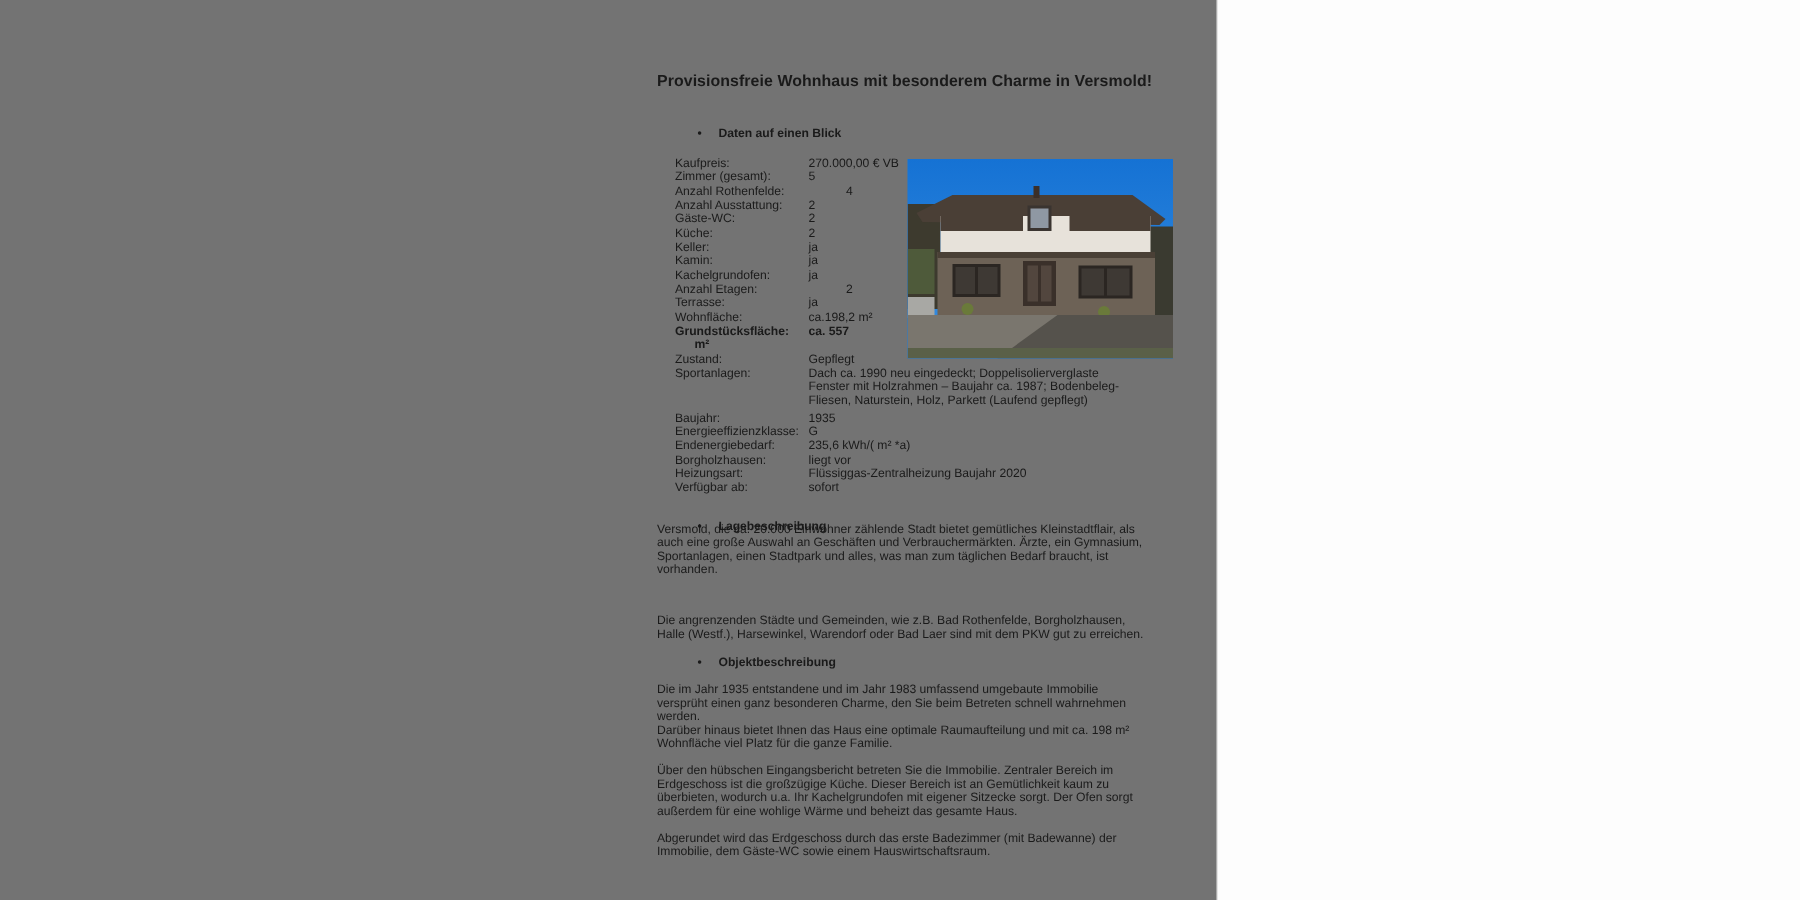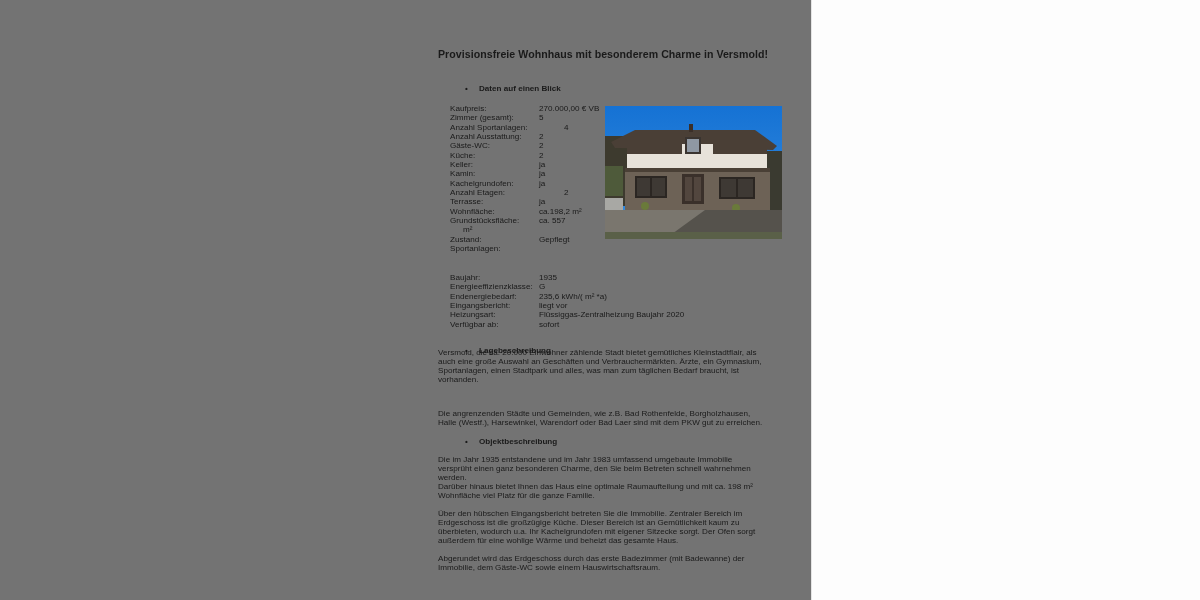--- a/index.html
+++ b/index.html
@@ -139,21 +139,21 @@
     <div class="facts">
       <div class="fact-row">
         <span class="label">Kaufpreis:</span>
         <span class="value">270.000,00 € VB</span>
       </div>
       <div class="fact-row">
         <span class="label">Zimmer (gesamt):</span>
         <span class="value">5</span>
       </div>
       <div class="fact-row">
-        <span class="label">Anzahl Sportanlagen:</span>
+        <span class="label">Anzahl Rothenfelde:</span>
         <span class="value indented">4</span>
       </div>
       <div class="fact-row">
         <span class="label">Anzahl Ausstattung:</span>
         <span class="value">2</span>
       </div>
       <div class="fact-row">
         <span class="label">Gäste-WC:</span>
         <span class="value">2</span>
       </div>
@@ -178,46 +178,47 @@
         <span class="value indented">2</span>
       </div>
       <div class="fact-row">
         <span class="label">Terrasse:</span>
         <span class="value">ja</span>
       </div>
       <div class="fact-row">
         <span class="label">Wohnfläche:</span>
         <span class="value">ca.198,2 m²</span>
       </div>
-      <div class="fact-row" style="height:18.5px;">
+      <div class="fact-row" style="height:18.5px;font-weight:bold;">
         <span class="label">Grundstücksfläche:</span>
         <span class="sub">m²</span>
         <span class="value">ca. 557</span>
       </div>
       <div class="fact-row">
         <span class="label">Zustand:</span>
         <span class="value">Gepflegt</span>
       </div>
       <div class="fact-row multi" style="min-height:27px; margin-bottom:2px;">
         <span class="label">Sportanlagen:</span>
+        <span class="value">Dach ca. 1990 neu eingedeckt; Doppelisolierverglaste Fenster mit Holzrahmen – Baujahr ca. 1987; Bodenbeleg- Fliesen, Naturstein, Holz, Parkett (Laufend gepflegt)</span>
       </div>
       <div class="fact-row">
         <span class="label">Baujahr:</span>
         <span class="value">1935</span>
       </div>
       <div class="fact-row">
         <span class="label">Energieeffizienzklasse:</span>
         <span class="value">G</span>
       </div>
       <div class="fact-row">
         <span class="label">Endenergiebedarf:</span>
         <span class="value">235,6 kWh/( m² *a)</span>
       </div>
       <div class="fact-row">
-        <span class="label">Eingangsbericht:</span>
+        <span class="label">Borgholzhausen:</span>
         <span class="value">liegt vor</span>
       </div>
       <div class="fact-row">
         <span class="label">Heizungsart:</span>
         <span class="value">Flüssiggas-Zentralheizung Baujahr 2020</span>
       </div>
       <div class="fact-row">
         <span class="label">Verfügbar ab:</span>
         <span class="value">sofort</span>
       </div>

